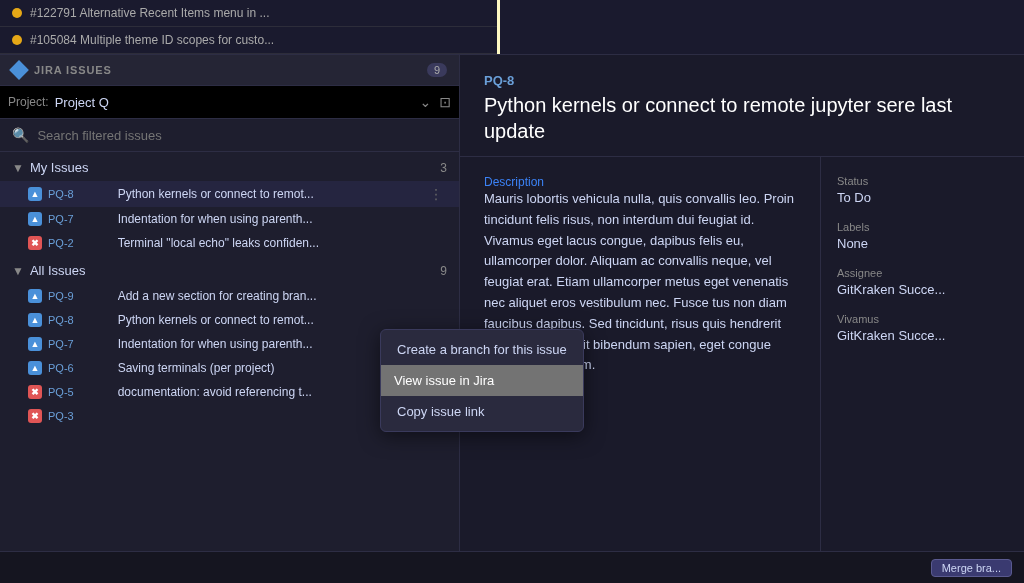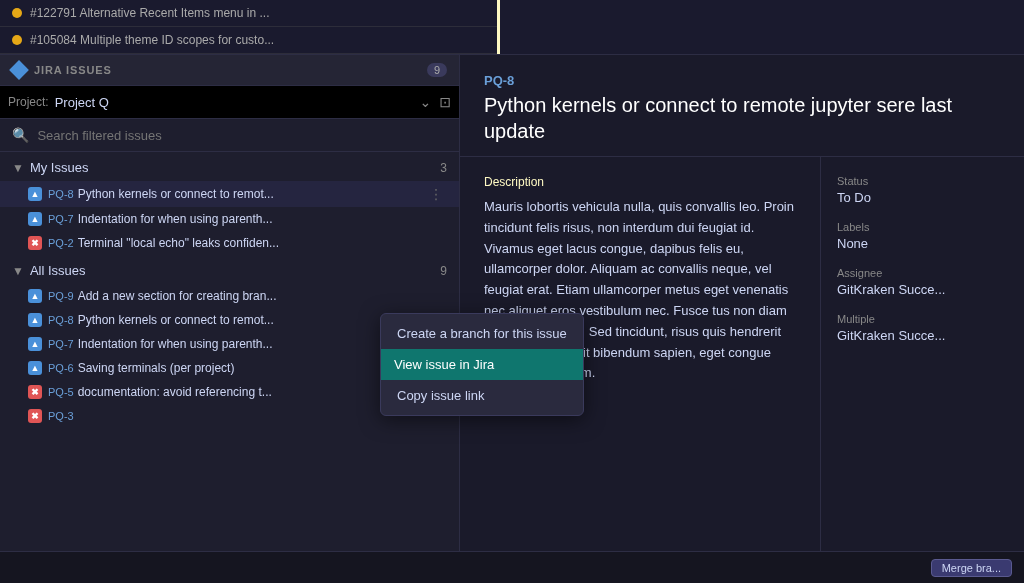--- a/index.html
+++ b/index.html
@@ -188,52 +188,53 @@
       margin-right: 4px;
       white-space: nowrap;
     }
     .issue-title {
       font-size: 12px;
       color: #cdd6f4;
       white-space: nowrap;
       overflow: hidden;
       text-overflow: ellipsis;
       flex: 1;
+      margin-left: 40px;
     }
     .issue-menu-btn {
       color: #666;
       font-size: 14px;
       padding: 0 4px;
       display: none;
       cursor: pointer;
     }
     .issue-item.active .issue-menu-btn {
       display: block;
     }
     .context-menu {
       position: absolute;
       left: 380px;
-      top: 258px;
+      top: 274px;
       background: #2a2a3e;
       border: 1px solid #3a3a5c;
       border-radius: 6px;
       padding: 4px 0;
       z-index: 100;
       min-width: 200px;
       box-shadow: 0 4px 20px rgba(0,0,0,0.5);
     }
     .context-menu-item {
       padding: 8px 16px;
       font-size: 13px;
       color: #cdd6f4;
       cursor: pointer;
       white-space: nowrap;
     }
     .context-menu-item:hover, .context-menu-item.highlighted {
-      background: #0f766e;
+      background: #737373;
       color: #fff;
       padding-left: 13px;
     }
     .detail-panel {
       flex: 1;
       background: #1a1a2a;
       padding: 0;
       overflow: hidden;
       display: flex;
       flex-direction: column;
@@ -259,22 +260,21 @@
       flex: 1;
       overflow: hidden;
     }
     .detail-main {
       flex: 1;
       padding: 18px 24px;
       overflow-y: auto;
     }
     .detail-section-title {
       font-size: 12px;
-      color: #fef9c3;
-      margin-bottom: 8px;
+      color: #3b82f6;
       font-weight: 500;
     }
     .detail-description {
       font-size: 13px;
       color: #cdd6f4;
       line-height: 1.6;
     }
     .add-more-link {
       font-size: 13px;
       color: #6a9fd8;
@@ -458,21 +458,21 @@
         </div>
         <div class="detail-meta-item">
           <div class="detail-meta-label">Labels</div>
           <div class="detail-meta-value">None</div>
         </div>
         <div class="detail-meta-item">
           <div class="detail-meta-label">Assignee</div>
           <div class="detail-meta-value">GitKraken Succe...</div>
         </div>
         <div class="detail-meta-item">
-          <div class="detail-meta-label">Multiple</div>
+          <div class="detail-meta-label">Vivamus</div>
           <div class="detail-meta-value">GitKraken Succe...</div>
         </div>
       </div>
     </div>
   </div>
 </div>
 
 <div class="bottom-bar">
   <div class="bottom-right">
     <button class="merge-branch-btn">Merge bra...</button>

